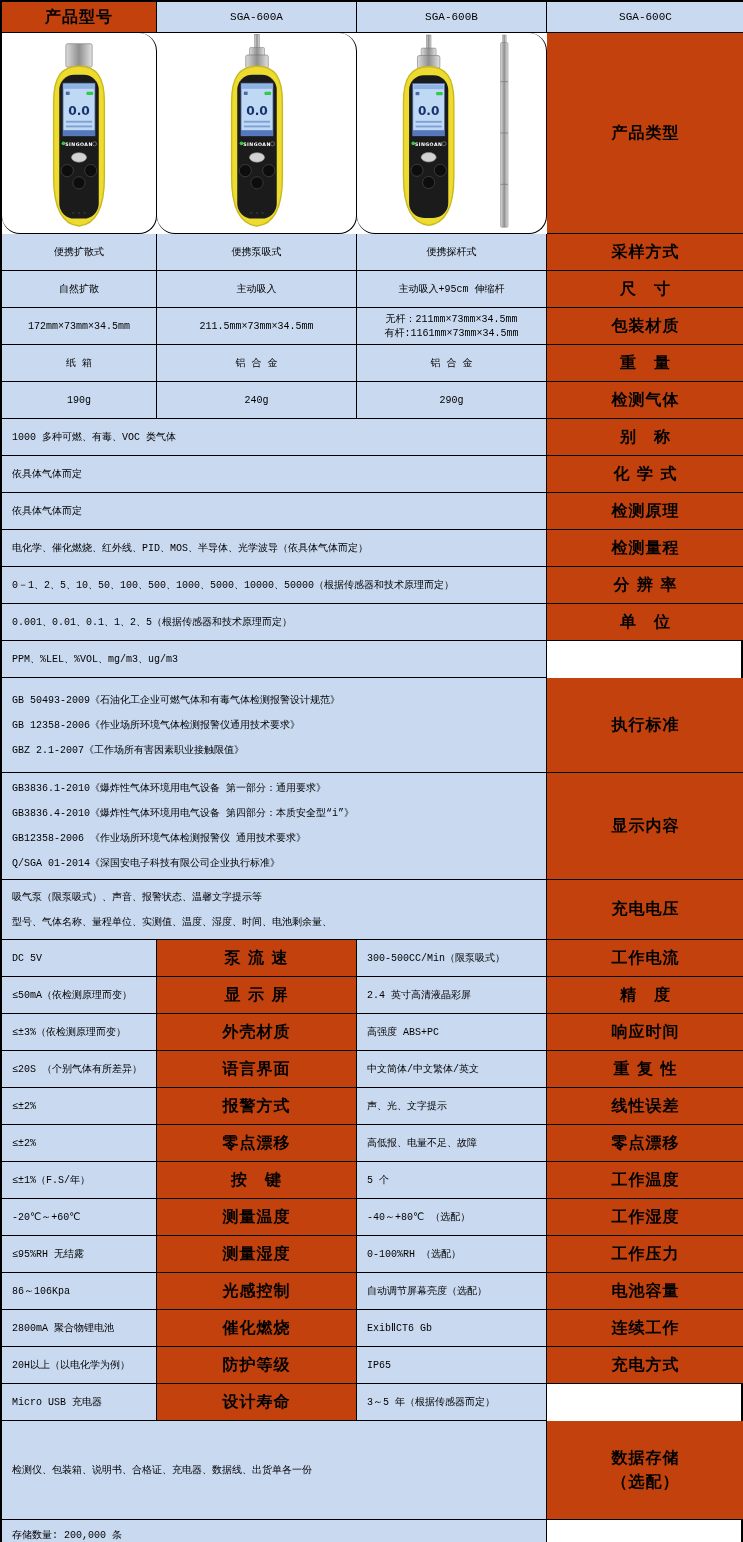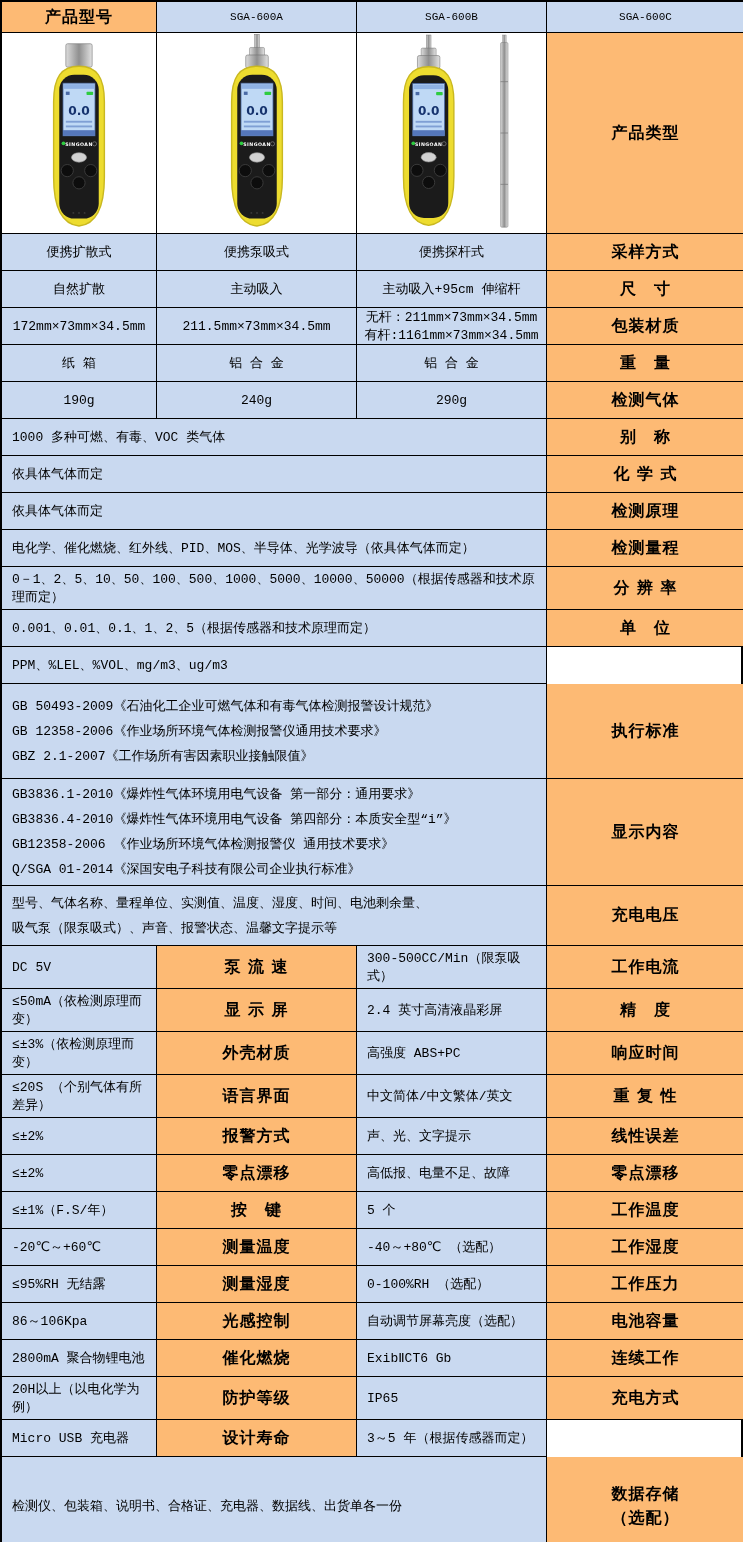--- a/index.html
+++ b/index.html
@@ -17,38 +17,38 @@
     border-bottom:1px solid #000;
     box-sizing:border-box;
     display:flex;
     align-items:center;
     justify-content:center;
     text-align:center;
     white-space:pre-line;
     overflow:hidden;
   }
   .lbl{
-    background:#fdba74;
+    background:#c2410c;
     font-weight:bold;
     font-size:16px;
     letter-spacing:1px;
   }
   .val{
     background:#C9D9F0;
-    font-size:13px;
+    font-size:10px;
     font-family:"Liberation Mono","DejaVu Sans",monospace;
   }
   .hdr{font-size:11px;}
   .left{justify-content:flex-start;text-align:left;padding:3px 10px;}
   .col{flex-direction:column;align-items:flex-start;justify-content:center;line-height:25px;}
   .colc{flex-direction:column;align-items:center;justify-content:center;line-height:24px;}
   .span3{grid-column:span 3;}
   .img{background:#fff;}
   .r33{min-height:31px;}
-  .r203{min-height:201px;}
+  .r203{min-height:201px;border-radius:18px;}
   .r37{min-height:37px;}
   .r75{min-height:75px;}
   .r95{min-height:95px;}
   .r60{min-height:60px;}
   .r99{min-height:99px;}
   .rows{display:contents;}
   svg text{font-family:"DejaVu Sans","Liberation Sans",sans-serif;}
 </style>
 </head>
 <body>
@@ -220,22 +220,22 @@
   <div class="c lbl r95">执行标准</div>
   <div class="c val left col span3 r95">
     <div>GB3836.1-2010《爆炸性气体环境用电气设备  第一部分：通用要求》</div>
     <div>GB3836.4-2010《爆炸性气体环境用电气设备  第四部分：本质安全型“i”》</div>
     <div>GB12358-2006 《作业场所环境气体检测报警仪  通用技术要求》</div>
     <div>Q/SGA 01-2014《深国安电子科技有限公司企业执行标准》</div>
   </div>
 
   <div class="c lbl r60">显示内容</div>
   <div class="c val left col span3 r60">
+    <div>吸气泵（限泵吸式）、声音、报警状态、温馨文字提示等</div>
     <div>型号、气体名称、量程单位、实测值、温度、湿度、时间、电池剩余量、</div>
-    <div>吸气泵（限泵吸式）、声音、报警状态、温馨文字提示等</div>
   </div>
 
   <div class="rows">
     
   
       <div class="c lbl r37">充电电压</div>
       <div class="c val left r37">DC 5V</div>
       <div class="c lbl r37">泵 流 速</div>
       <div class="c val left r37">300-500CC/Min（限泵吸式）</div>
     

